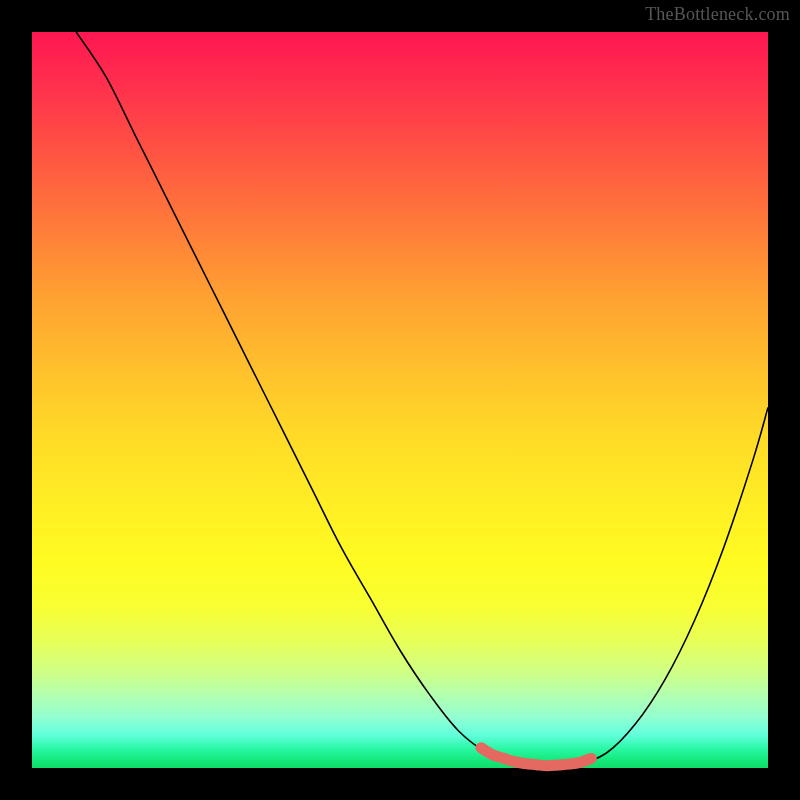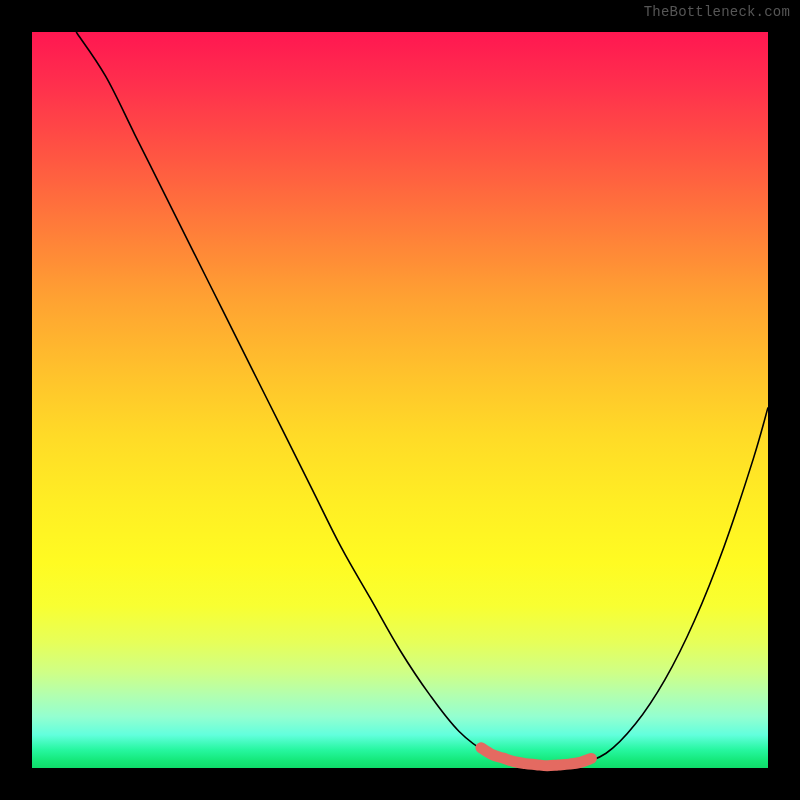--- a/index.html
+++ b/index.html
@@ -7,22 +7,22 @@
   .container {
     position: relative;
     width: 800px;
     height: 800px;
     background: #000;
   }
   .watermark {
     position: absolute;
     top: 4px;
     right: 10px;
-    font-family: Liberation Mono, monospace;
-    font-size: 14px;
+    font-family: Liberation Serif, serif;
+    font-size: 18px;
     color: #565656;
     letter-spacing: 0.2px;
     z-index: 10;
   }
   .plot {
     position: absolute;
     left: 32px;
     top: 32px;
     width: 736px;
     height: 736px;

